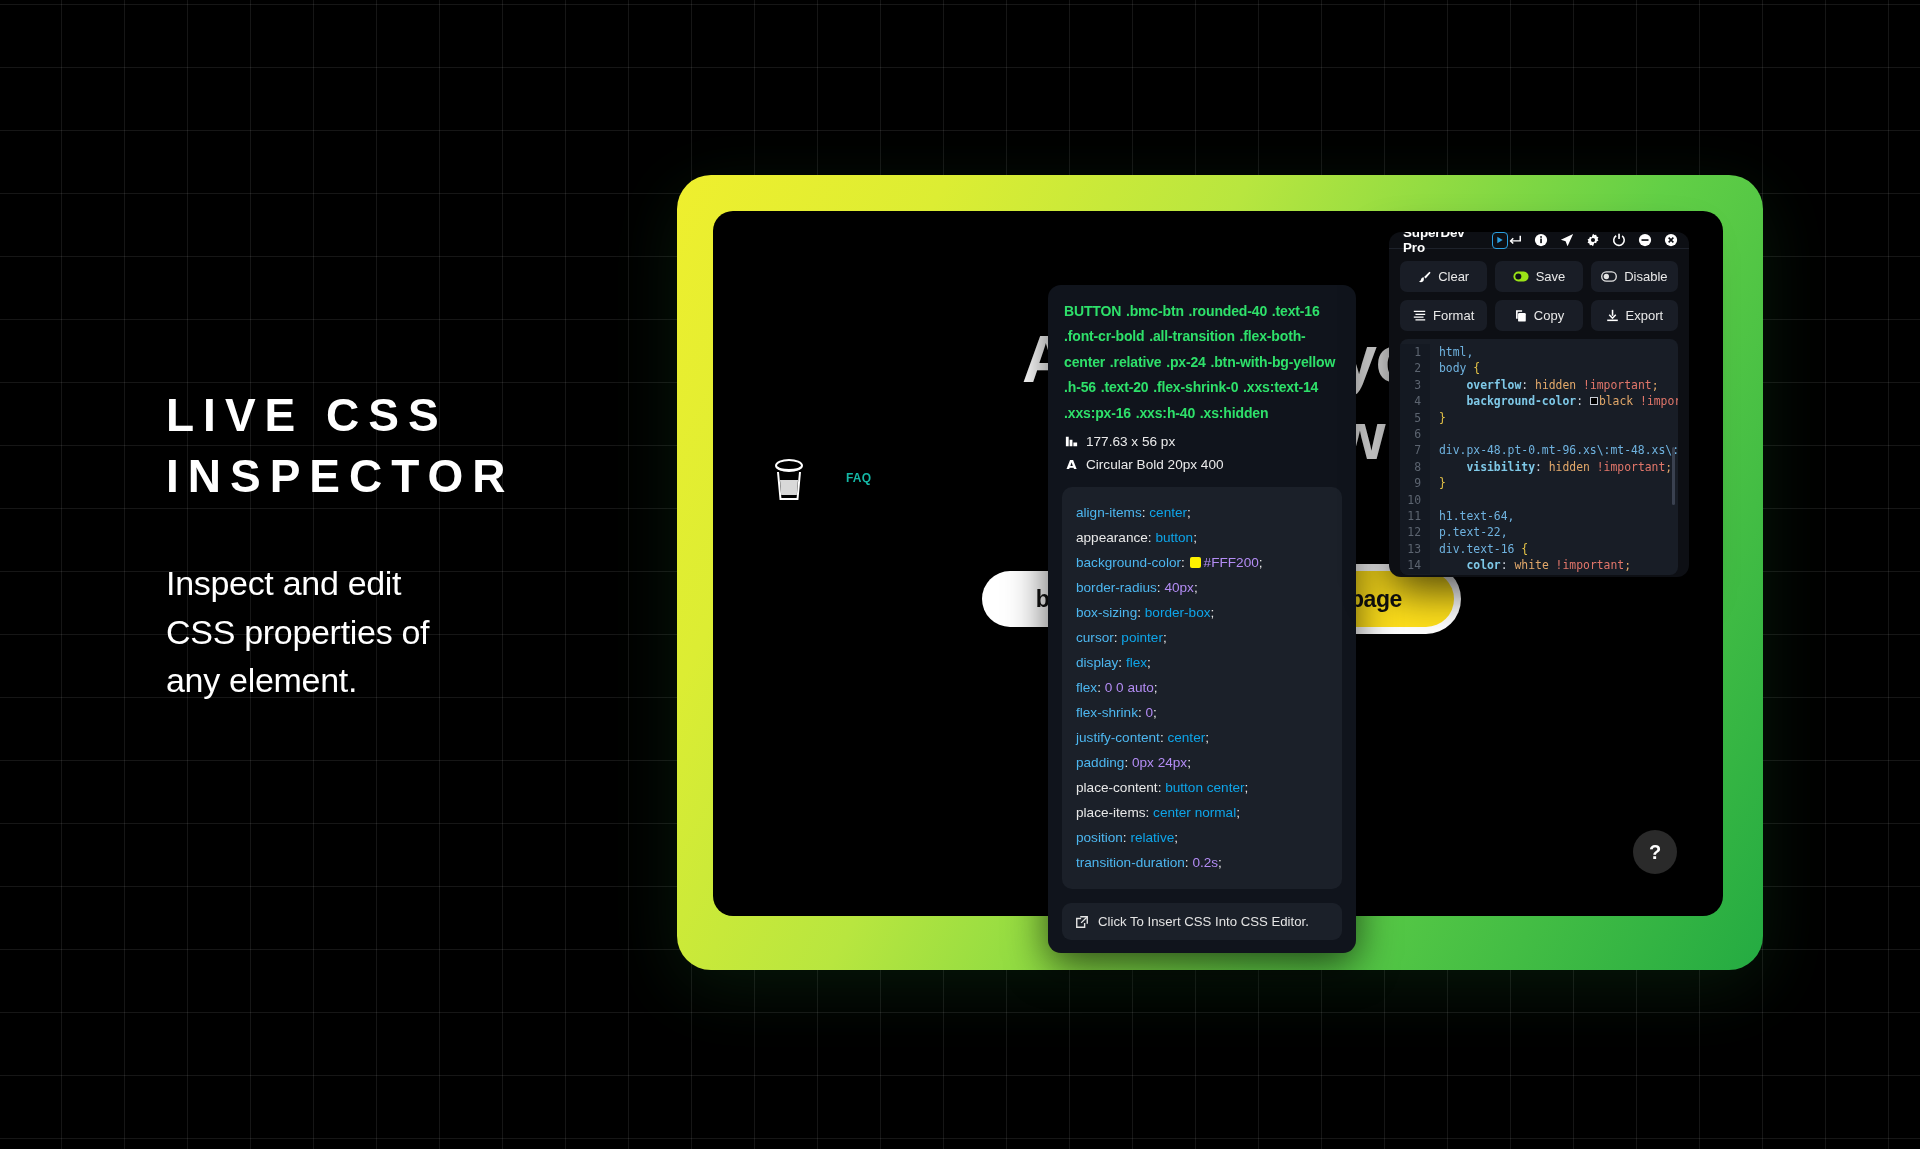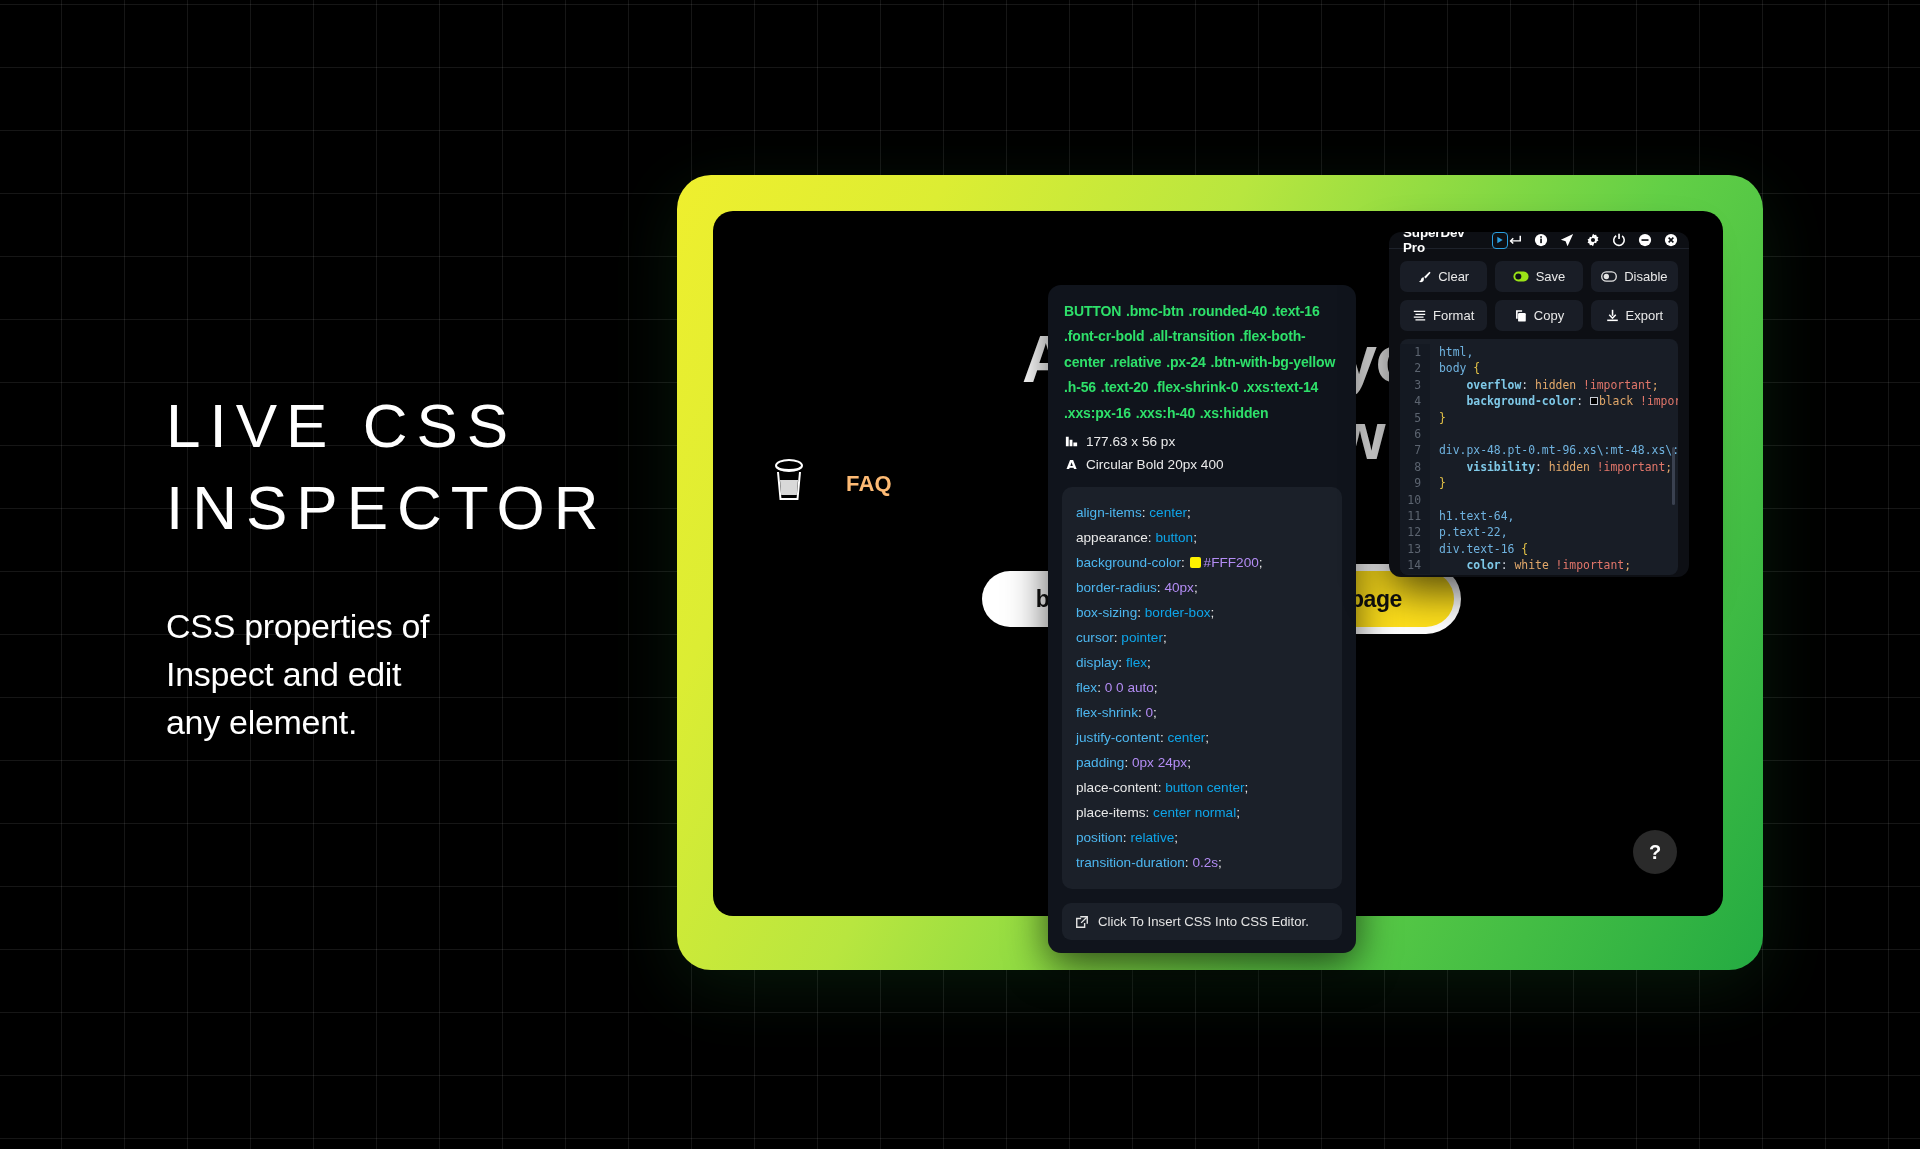--- a/index.html
+++ b/index.html
@@ -17,21 +17,21 @@
       linear-gradient(to right, rgba(255,255,255,0.085) 1px, transparent 1px),
       linear-gradient(to bottom, rgba(255,255,255,0.085) 1px, transparent 1px);
     background-size:63px 63px;
     background-position:-2px 4px;
     pointer-events:none;
   }
 
   
   #left-copy{ position:absolute; left:166px; top:385px; width:470px; }
   #headline{
-    color:#fff; font-size:62px; font-weight:400; line-height:1.33;
+    color:#fff; font-size:46px; font-weight:700; line-height:1.33;
     letter-spacing:9px;
   }
   #headline .hl-line{ display:block; white-space:pre; }
   #subcopy{
     margin-top:52px; color:#fff; font-size:34px; font-weight:400;
     line-height:1.42; letter-spacing:-0.3px;
   }
   #subcopy .sc-line{ display:block; }
 
   
@@ -44,21 +44,21 @@
   }
   #device-screen{
     position:relative; width:100%; height:100%;
     background:#000; border-radius:20px; overflow:hidden;
   }
 
   
   #page-logo{ position:absolute; left:59px; top:247px; width:34px; height:44px; }
   #page-nav-faq{
     position:absolute; left:133px; top:260px;
-    color:#fdba74; font-size:22px; font-weight:700; letter-spacing:.2px;
+    color:#14b8a6; font-size:12px; font-weight:700; letter-spacing:.2px;
   }
   #page-h1{
     position:absolute; left:0; right:0; top:110px;
     text-align:center; color:#fff; font-size:66px; font-weight:700;
     line-height:1.16; letter-spacing:-1.6px; white-space:pre-line;
   }
   #page-sub{
     position:absolute; left:0; right:0; top:283px;
     text-align:center; color:#fff; font-size:21px; font-weight:400;
   }
@@ -173,22 +173,22 @@
 
 <div id="stage">
   <div id="grid"></div>
 
   <div id="left-copy">
     <div id="headline">
       <span class="hl-line">LIVE CSS</span>
       <span class="hl-line">INSPECTOR</span>
     </div>
     <div id="subcopy">
+      <span class="sc-line">Inspect and edit</span>
       <span class="sc-line">CSS properties of</span>
-      <span class="sc-line">Inspect and edit</span>
       <span class="sc-line">any element.</span>
     </div>
   </div>
 
   <div id="device-frame">
     <div id="device-screen">
 
       <svg id="page-logo" viewBox="0 0 34 44">
         <ellipse cx="17" cy="7.5" rx="13" ry="5.5" fill="none" stroke="#fff" stroke-width="2"></ellipse>
         <path d="M5 9 C7 13 27 13 29 9" fill="none" stroke="#fff" stroke-width="2"></path>

